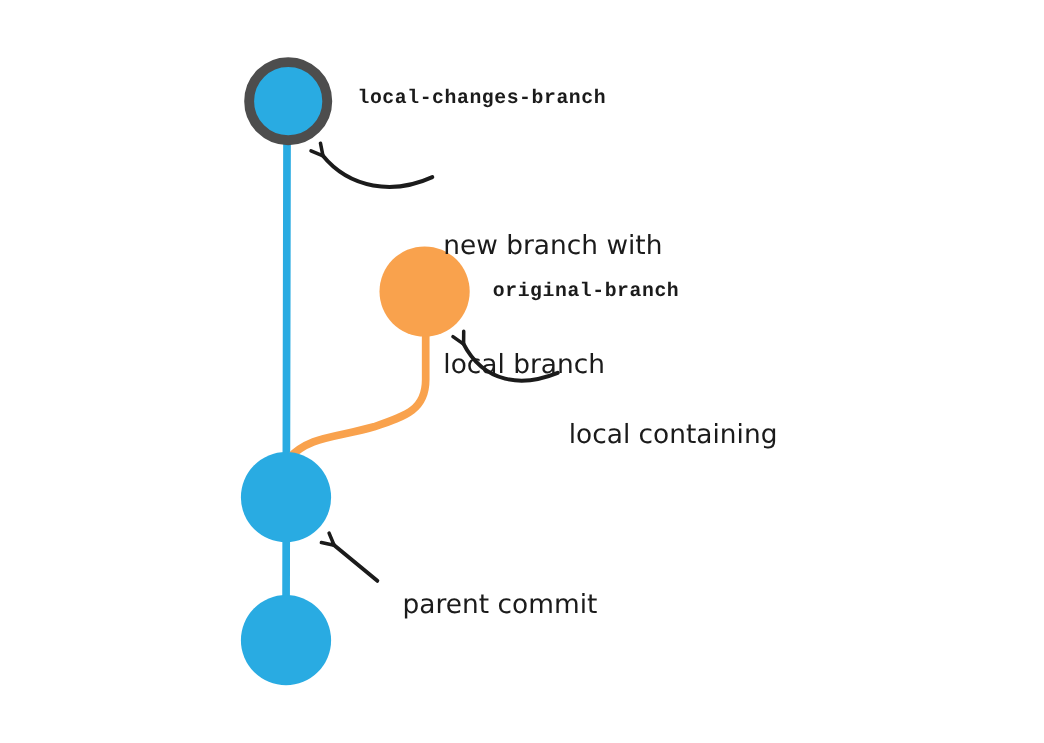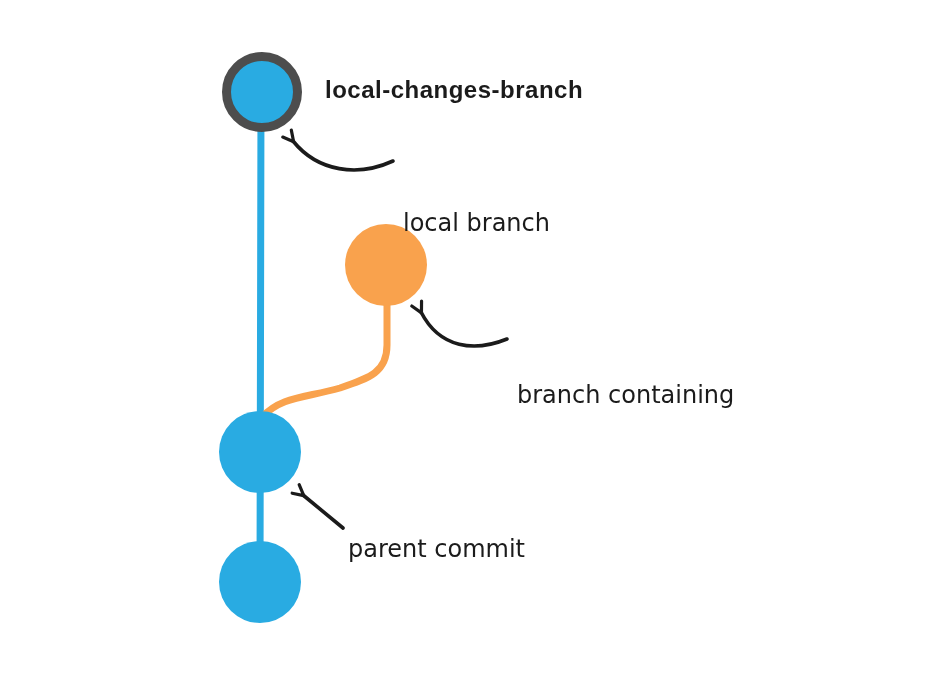--- a/index.html
+++ b/index.html
@@ -52,23 +52,23 @@
     fill: none;
     stroke-linecap: round;
     stroke-linejoin: round;
   }
   .text-label {
     position: absolute;
     color: var(--color-ink);
     white-space: pre;
   }
   .mono-label {
-    font-family: Liberation Sans, sans-serif;
+    font-family: Liberation Mono, monospace;
     font-weight: 600;
-    font-size: 24px;
+    font-size: 18px;
     letter-spacing: 0.5px;
     line-height: 26px;
   }
   .annotation {
     font-family: "DejaVu Sans", "Liberation Sans", sans-serif;
     font-weight: 400;
     font-size: 24px;
     line-height: 36px;
   }
 </style>
@@ -92,24 +92,26 @@
     <circle class="node-blue" cx="260" cy="452" r="41"></circle>
     <circle class="node-blue" cx="260" cy="582" r="41"></circle>
 
     <path class="arrow" marker-end="url(#arrowhead)" d="M 393 161 C 358 177, 318 172, 293 141"></path>
     <path class="arrow" marker-end="url(#arrowhead)" d="M 507 339 C 475 352, 440 349, 421 312"></path>
     <path class="arrow" marker-end="url(#arrowhead)" d="M 343 528 L 303 495"></path>
   </svg>
 
   <div class="text-label mono-label" style="left: 325px; top: 77px;">local-changes-branch</div>
 
+  <div class="text-label mono-label" style="left: 448px; top: 252px;">original-branch</div>
 
   <div class="text-label annotation" style="left: 403px; top: 133px;">
+    <div>new branch with</div>
     <div>local branch</div>
   </div>
 
   <div class="text-label annotation" style="left: 517px; top: 305px;">
-    <div>branch containing</div>
+    <div>local containing</div>
   </div>
 
-  <div class="text-label annotation" style="left: 348px; top: 531px;">parent commit</div>
+  <div class="text-label annotation" style="left: 366px; top: 531px;">parent commit</div>
 
 </div>
 
 </body></html>

